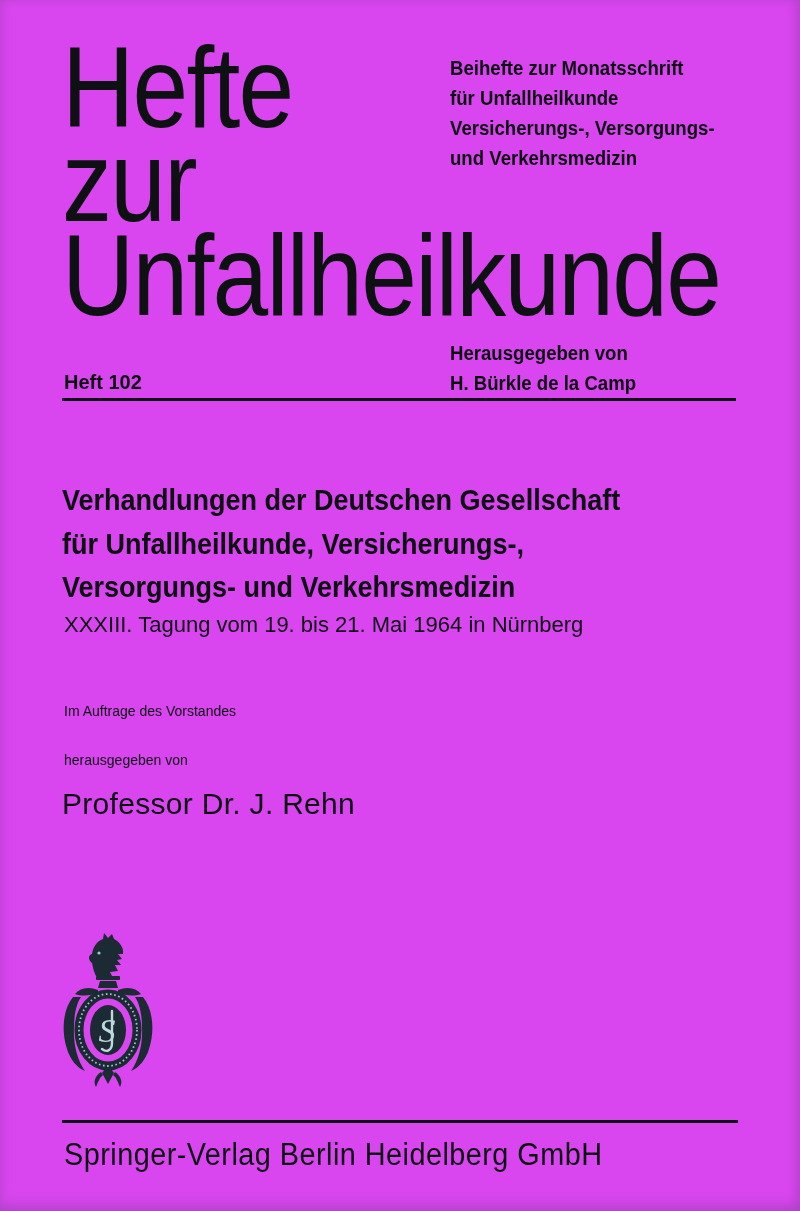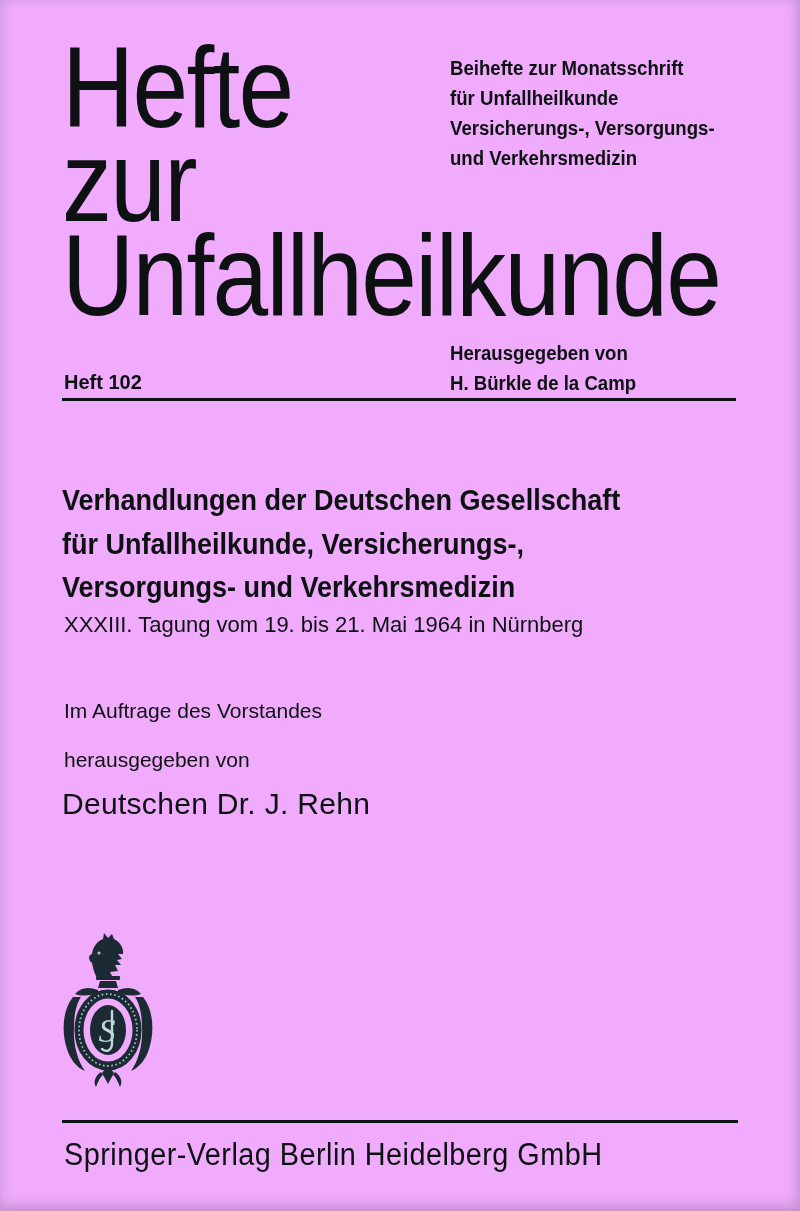--- a/index.html
+++ b/index.html
@@ -1,20 +1,20 @@
 <!DOCTYPE html>
 <html><head>
 <meta charset="utf-8">
 <style>
   html,body{margin:0;padding:0;background:#8fb2bc;}
   .page{
     position:relative;
     width:800px;height:1211px;
     margin:0 auto;
-    background:#f0abfc;
+    background:#d946ef;
     overflow:hidden;
     font-family:"Liberation Sans", sans-serif;
     color:#0d1112;
     box-shadow:inset 0 -6px 14px rgba(40,60,70,.18), inset -4px 0 10px rgba(40,60,70,.10);
   }
   .abs{position:absolute;}
   
   .masthead-title{
     left:62px;top:40px;
     font-size:115px;line-height:94px;
@@ -48,21 +48,21 @@
     left:62px;top:478px;
     font-size:30px;line-height:43.5px;font-weight:700;
     transform:scaleX(.90);transform-origin:left top;
     white-space:nowrap;
   }
   .conference-subtitle{
     left:64px;top:610px;
     font-size:22px;line-height:30px;font-weight:400;
     white-space:nowrap;
   }
-  .commission-line{font-size:21px;line-height:28px;font-weight:400;white-space:nowrap;}
+  .commission-line{font-size:14px;line-height:28px;font-weight:400;white-space:nowrap;}
   .commission-1{left:64px;top:697px;}
   .commission-2{left:64px;top:746px;}
   .volume-editor{
     left:62px;top:784px;
     font-size:30px;line-height:40px;font-weight:400;
     letter-spacing:.3px;white-space:nowrap;
   }
   .emblem{left:58px;top:931px;width:100px;height:160px;}
   .publisher-imprint{
     left:64px;top:1134px;
@@ -103,21 +103,21 @@
     <div>Verhandlungen der Deutschen Gesellschaft</div>
     <div>für Unfallheilkunde, Versicherungs-,</div>
     <div>Versorgungs- und Verkehrsmedizin</div>
   </div>
 
   <div class="abs conference-subtitle">XXXIII. Tagung vom 19. bis 21. Mai 1964 in Nürnberg</div>
 
   <div class="abs commission-line commission-1">Im Auftrage des Vorstandes</div>
   <div class="abs commission-line commission-2">herausgegeben von</div>
 
-  <div class="abs volume-editor">Deutschen Dr. J. Rehn</div>
+  <div class="abs volume-editor">Professor Dr. J. Rehn</div>
 
   <svg class="abs emblem" viewBox="0 0 100 160" xmlns="http://www.w3.org/2000/svg" aria-hidden="true">
     <g fill="#1b2a33" stroke="none">
 
       <path d="M34,32 C30,29 30,24 34,23 C35,16 39,10 45,8 L46,2 L50,7 L54,3 L56,8
                C62,11 66,17 65,23 L60,23 L64,28 L59,29 L63,34 L57,34 L60,40 L52,41
                L54,45 L38,45 C36,41 35,37 34,32 Z"></path>
 
       <circle cx="41" cy="22" r="1.6" fill="#9fc4ce"></circle>
 

